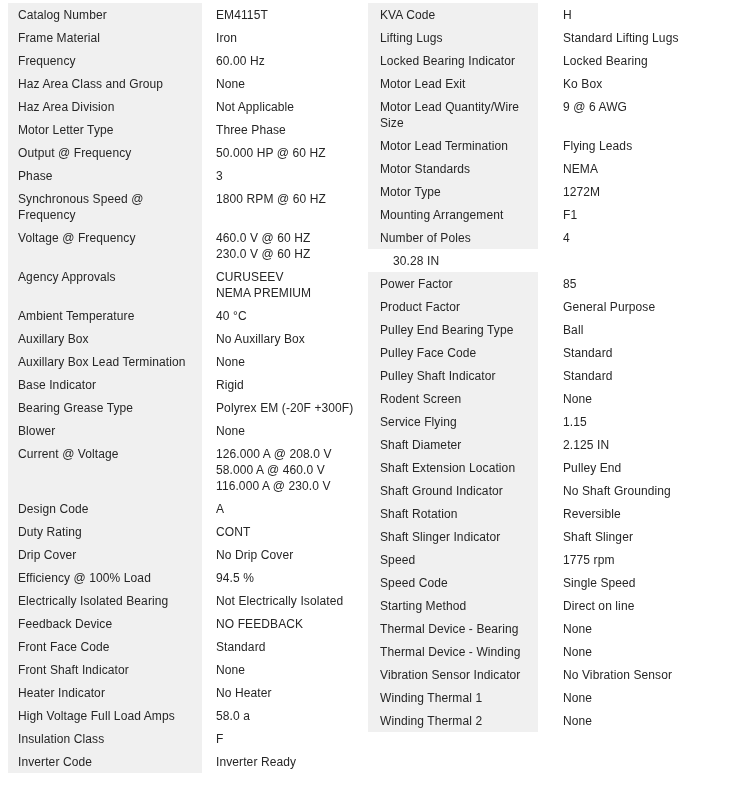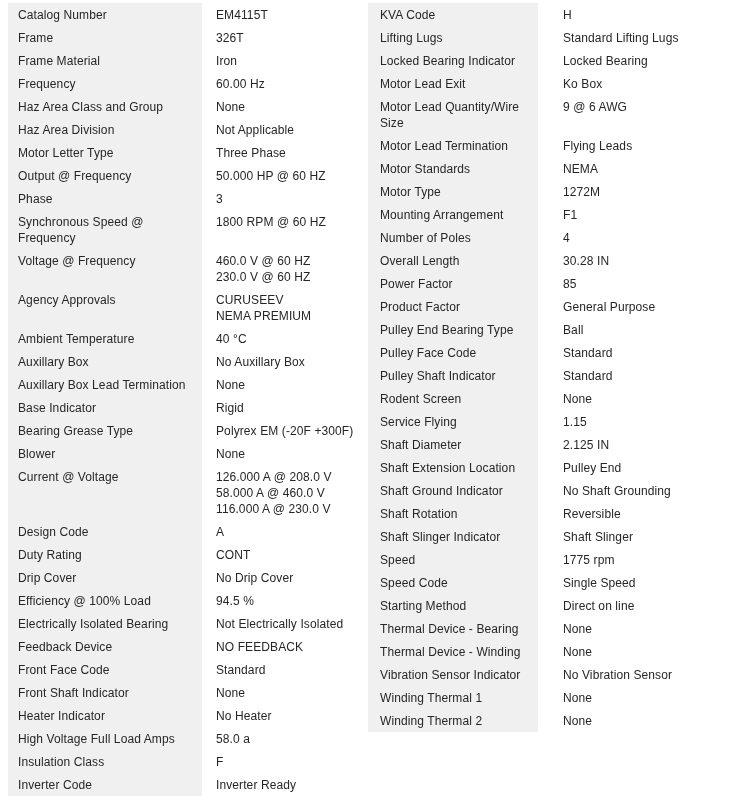--- a/index.html
+++ b/index.html
@@ -42,26 +42,20 @@
 
 <div id="left-table" class="spec-col">
   <div class="row">
     <div class="label">Catalog Number</div>
     <div class="value">
         <div class="value-line">EM4115T</div>
       </div>
   </div>
 
 
-  <div class="row">
-    <div class="label">Frame</div>
-    <div class="value">
-        <div class="value-line">326T</div>
-      </div>
-  </div>
 
   <div class="row">
     <div class="label">Frame Material</div>
     <div class="value">
         <div class="value-line">Iron</div>
       </div>
   </div>
 
   <div class="row">
     <div class="label">Frequency</div>
@@ -328,21 +322,20 @@
   </div>
 
   <div class="row">
     <div class="label">Number of Poles</div>
     <div class="value">
         <div class="value-line">4</div>
       </div>
   </div>
 
   <div class="row">
-    <div class="label">Overall Length</div>
     <div class="value">
         <div class="value-line">30.28 IN</div>
       </div>
   </div>
 
   <div class="row">
     <div class="label">Power Factor</div>
     <div class="value">
         <div class="value-line">85</div>
       </div>

